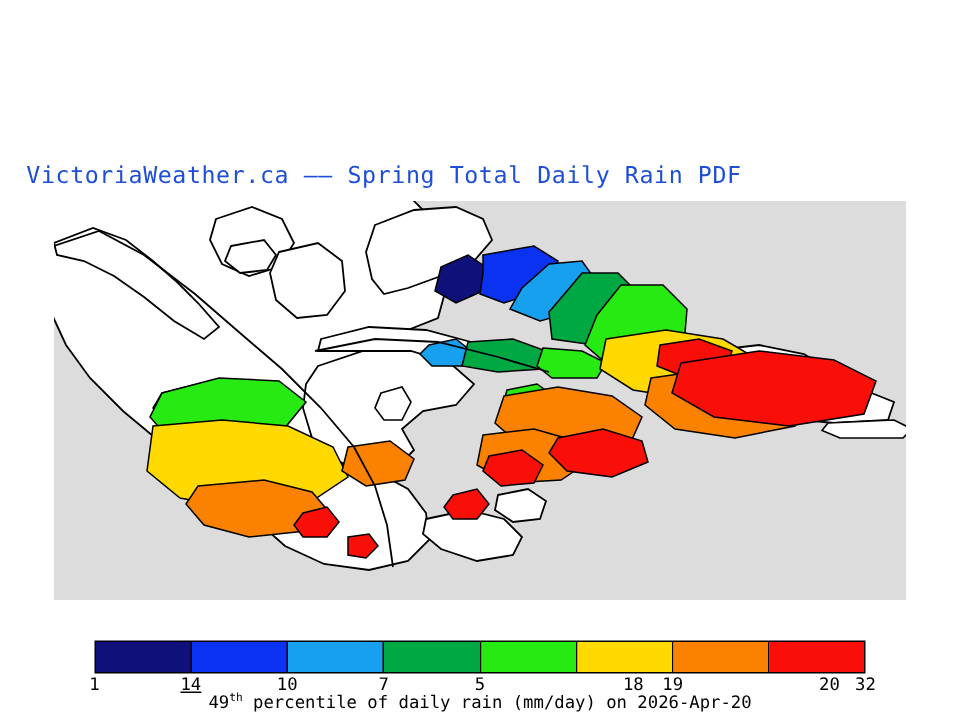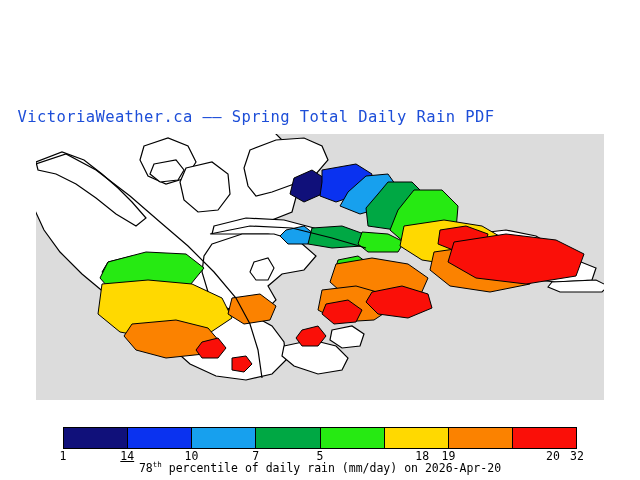--- a/index.html
+++ b/index.html
@@ -283,16 +283,16 @@
       <span class="cb-tick" style="left: 128.5px;">10</span>
       <span class="cb-tick" style="left: 192.75px;">7</span>
       <span class="cb-tick" style="left: 257px;">5</span>
       <span class="cb-tick" style="left: 321.25px; margin-left: 38px;">18</span>
       <span class="cb-tick" style="left: 385.5px; text-align: center;">19</span>
       <span class="cb-tick" style="left: 468px; margin-left: 22px;">20</span>
       <span class="cb-tick" style="left: 514px;">32</span>
     </div>
 
   <div id="cb-caption">
-    <span>78</span><sup>th</sup><span> percentile of daily rain (mm/day) on 2026-Apr-20</span>
+    <span>49</span><sup>th</sup><span> percentile of daily rain (mm/day) on 2026-Apr-20</span>
   </div>
 
 </div>
 
 </body></html>

